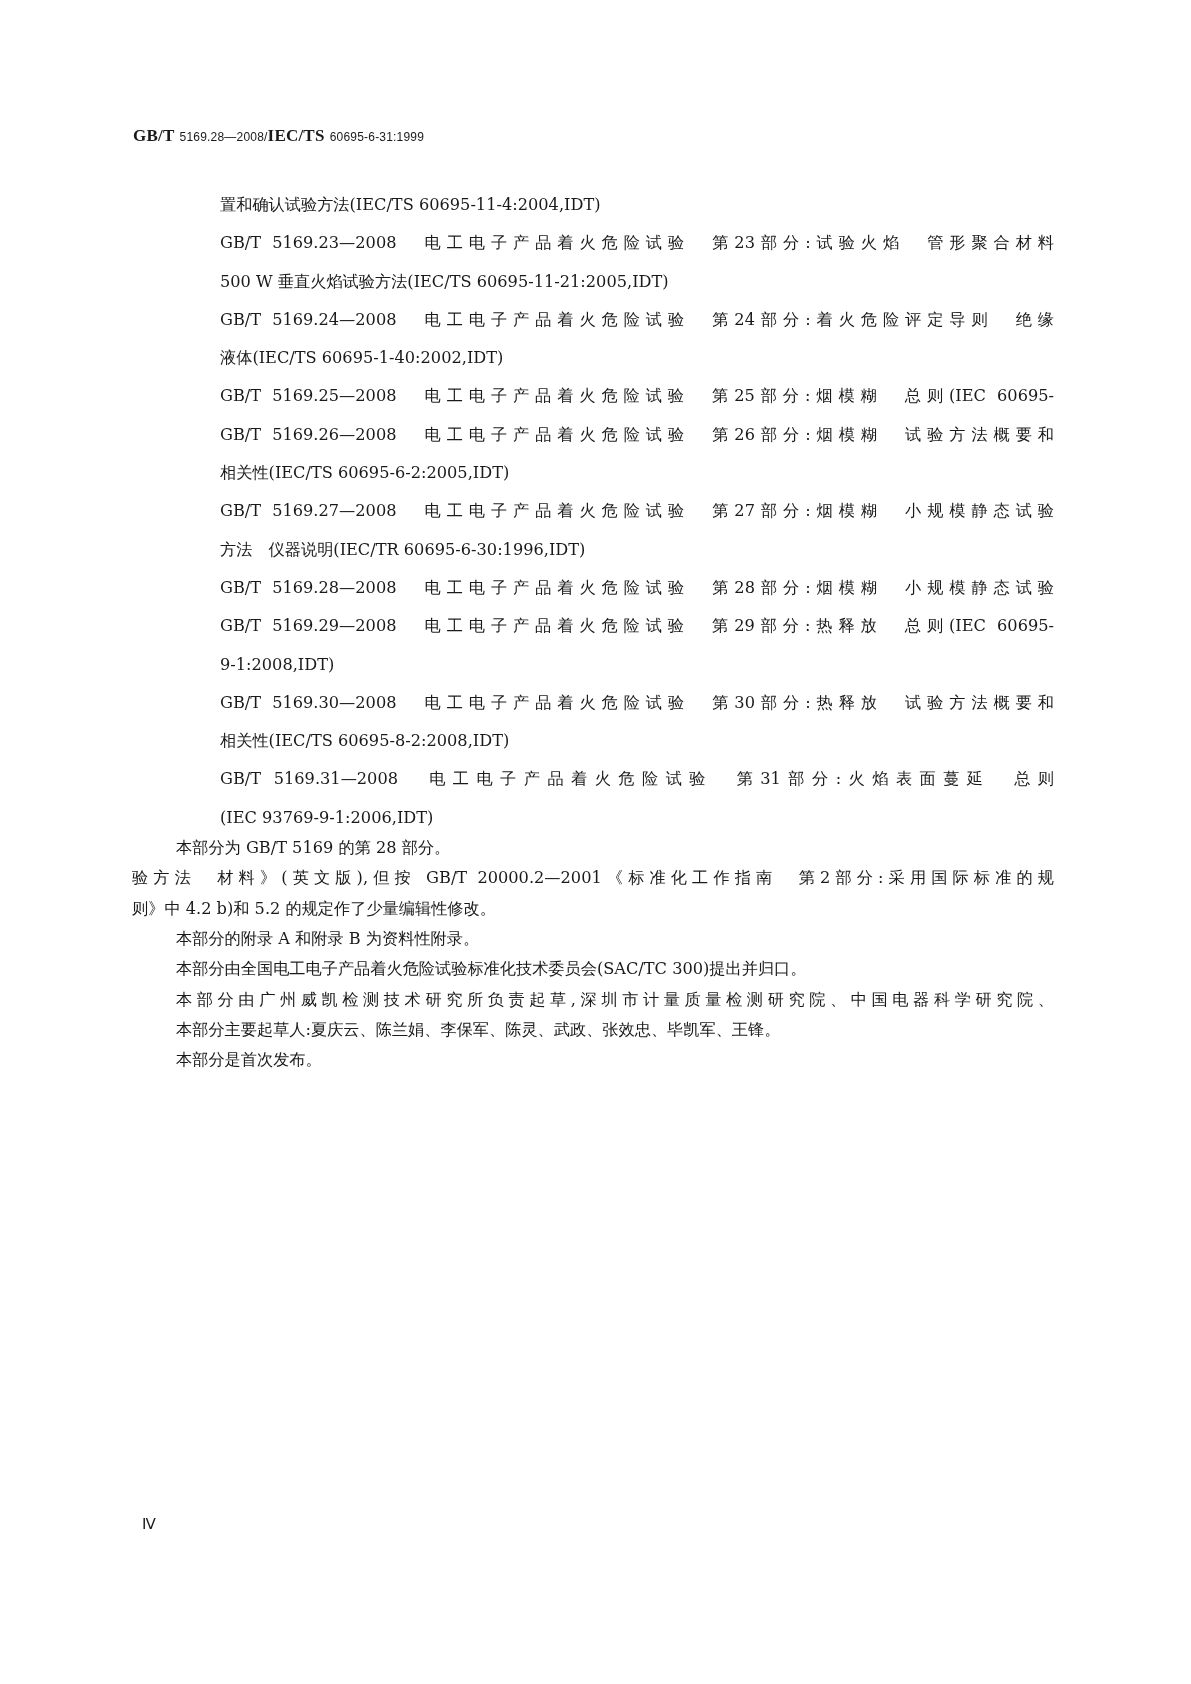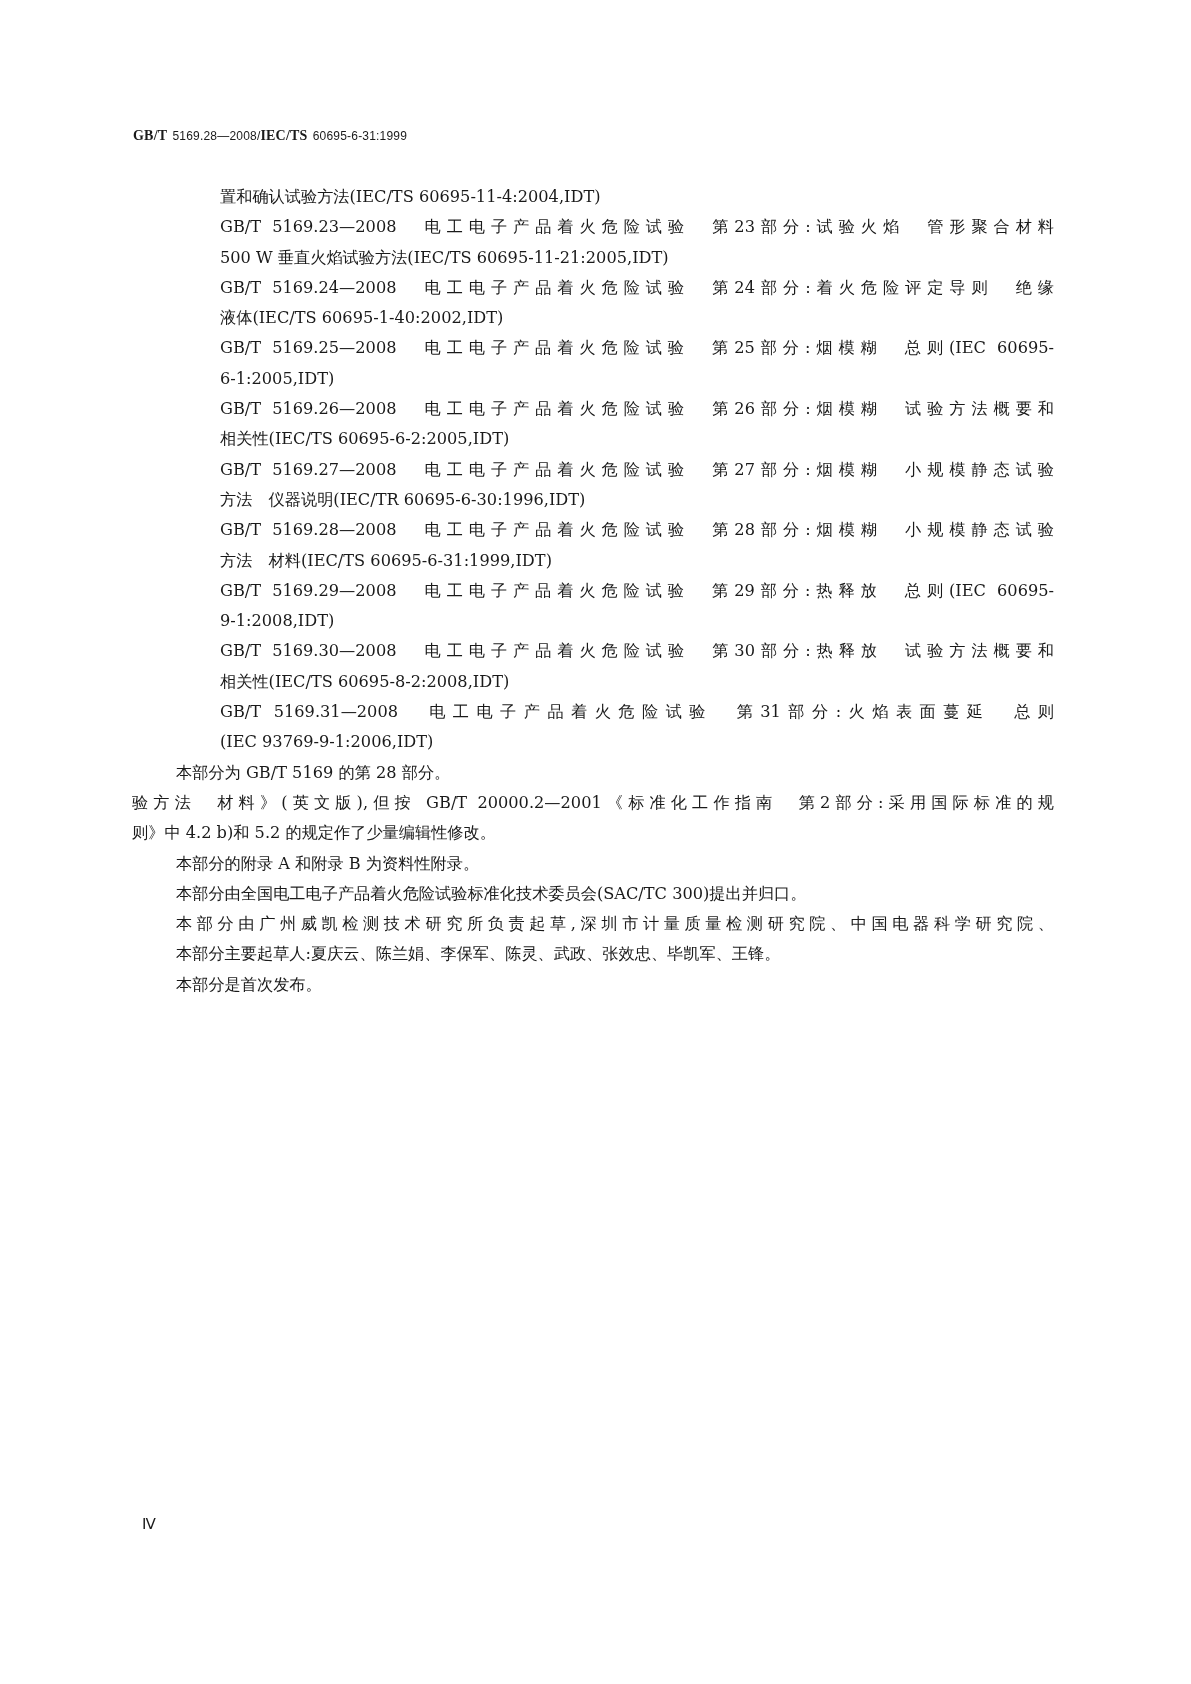--- a/index.html
+++ b/index.html
@@ -5,29 +5,29 @@
     html, body { margin: 0; padding: 0; background: #ffffff; }
     body {
       width: 1191px; height: 1684px; position: relative; overflow: hidden;
       font-family: "DejaVu Serif", "Liberation Serif", serif;
       color: #1a1a1a;
     }
     .header {
       position: absolute; left: 133px; top: 126px;
       font-size: 15.5px; letter-spacing: 0.2px; white-space: nowrap;
     }
-    .header .bold { font-family: "Liberation Serif", "DejaVu Serif", serif; font-weight: bold; font-size: 14px; }
+    .header .bold { font-family: "Liberation Serif", "DejaVu Serif", serif; font-weight: bold; font-size: 17px; }
     .header .sans { font-family: "Liberation Sans", "DejaVu Sans", sans-serif; font-size: 12px; }
     .content {
       position: absolute; left: 176px; top: 182px; width: 878px;
       font-size: 16.2px; line-height: 30.3px;
     }
     .line { height: 30.3px; white-space: nowrap; position: relative; }
     .jl { text-align: justify; text-align-last: justify; white-space: normal; overflow: hidden; }
-    .ind { padding-left: 44px; }
+    .ind { padding-left: 44px; margin-top: 8px; }
     .dash { position: absolute; left: -44px; top: 0; width: 44px; }
     .dash::before { content: ""; position: absolute; left: 4px; right: 2px; top: 15px; border-top: 1px solid #222; }
     .out { margin-left: -44px; }
     .footer {
       position: absolute; left: 142px; top: 1515px;
       font-size: 15px; font-family: "Liberation Serif", serif;
     }
   </style>
 </head>
 <body>
@@ -42,30 +42,28 @@
   <div class="line ind">置和确认试验方法(IEC/TS 60695-11-4:2004,IDT)</div>
 
   <div>
     <div class="line ind jl"><span class="dash"></span><span>GB/T 5169.23—2008　电工电子产品着火危险试验　第23部分:试验火焰　管形聚合材料</span></div>
     <div class="line ind">500 W 垂直火焰试验方法(IEC/TS 60695-11-21:2005,IDT)</div>
 
     <div class="line ind jl"><span class="dash"></span><span>GB/T 5169.24—2008　电工电子产品着火危险试验　第24部分:着火危险评定导则　绝缘</span></div>
     <div class="line ind">液体(IEC/TS 60695-1-40:2002,IDT)</div>
 
     <div class="line ind jl"><span class="dash"></span><span>GB/T 5169.25—2008　电工电子产品着火危险试验　第25部分:烟模糊　总则(IEC 60695-</span></div>
-    <div class="line ind">6-1:2005,IDT)</div>
 
     <div class="line ind jl"><span class="dash"></span><span>GB/T 5169.26—2008　电工电子产品着火危险试验　第26部分:烟模糊　试验方法概要和</span></div>
     <div class="line ind">相关性(IEC/TS 60695-6-2:2005,IDT)</div>
 
     <div class="line ind jl"><span class="dash"></span><span>GB/T 5169.27—2008　电工电子产品着火危险试验　第27部分:烟模糊　小规模静态试验</span></div>
     <div class="line ind">方法　仪器说明(IEC/TR 60695-6-30:1996,IDT)</div>
 
     <div class="line ind jl"><span class="dash"></span><span>GB/T 5169.28—2008　电工电子产品着火危险试验　第28部分:烟模糊　小规模静态试验</span></div>
-    <div class="line ind">方法　材料(IEC/TS 60695-6-31:1999,IDT)</div>
 
     <div class="line ind jl"><span class="dash"></span><span>GB/T 5169.29—2008　电工电子产品着火危险试验　第29部分:热释放　总则(IEC 60695-</span></div>
     <div class="line ind">9-1:2008,IDT)</div>
 
     <div class="line ind jl"><span class="dash"></span><span>GB/T 5169.30—2008　电工电子产品着火危险试验　第30部分:热释放　试验方法概要和</span></div>
     <div class="line ind">相关性(IEC/TS 60695-8-2:2008,IDT)</div>
 
     <div class="line ind jl"><span class="dash"></span><span>GB/T 5169.31—2008　电工电子产品着火危险试验　第31部分:火焰表面蔓延　总则</span></div>
     <div class="line ind">(IEC 93769-9-1:2006,IDT)</div>
   </div>

